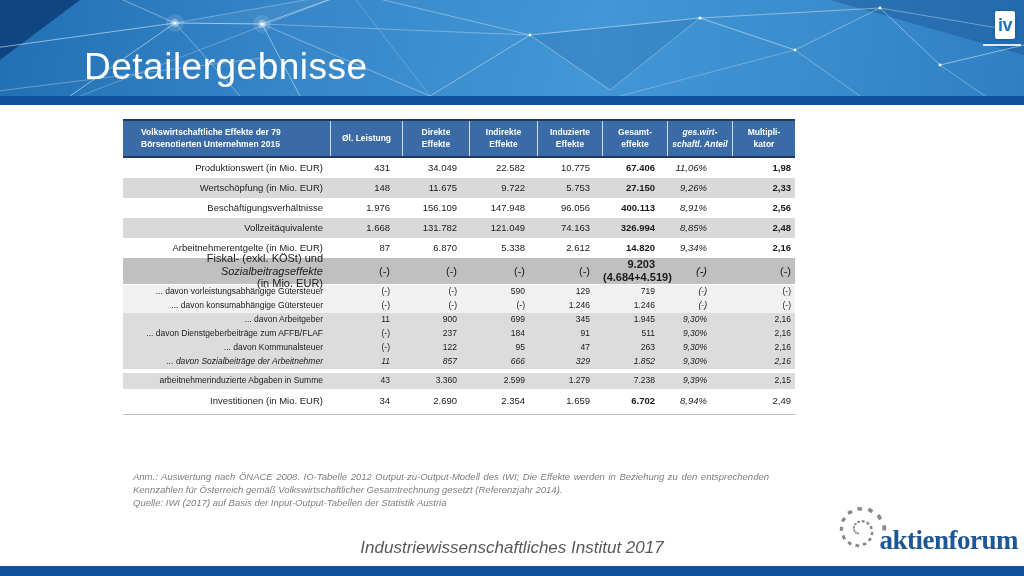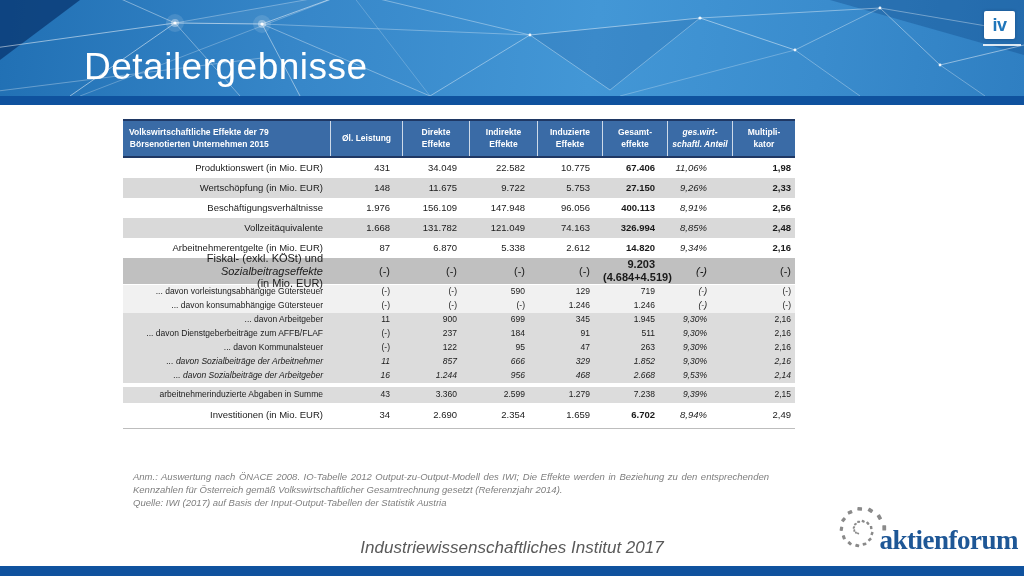--- a/index.html
+++ b/index.html
@@ -14,21 +14,21 @@
     position:absolute; top:0; left:0; width:1024px; height:96px;
     background: linear-gradient(97deg,#2170b4 0%, #3787c9 30%, #4397d6 58%, #3a8ccd 80%, #2f7fc2 100%);
   }
   .band svg { position:absolute; top:0; left:0; width:1024px; height:96px; }
   .slide-title {
     position:absolute; left:84px; top:46px; z-index:3;
     color:#ffffff; font-size:37px; font-weight:normal; letter-spacing:0.5px;
   }
   .iv-badge {
     position:absolute; top:11px; right:9px; z-index:3;
-    width:31px; height:28px; background:#ffffff; border-radius:2px;
+    width:20px; height:28px; background:#ffffff; border-radius:2px;
     display:flex; align-items:center; justify-content:center;
     color:#2076ba; font-weight:bold; font-size:18px; letter-spacing:-0.5px;
     box-shadow:0 0 3px rgba(0,30,70,.35);
   }
   .header-bar { position:absolute; top:96px; left:0; width:1024px; height:9px; background:#0f529e; z-index:2; }
   .bottom-bar { position:absolute; bottom:0; left:0; width:1024px; height:10px; background:#0f529e; }
 
   
   .etable {
     position:absolute; left:123px; top:119px; width:672px;
@@ -38,21 +38,21 @@
   .thead {
     display:flex; background:#3a6ba6; border-bottom:2px solid #1f3864;
     color:#ffffff; height:37px;
   }
   .th {
     display:flex; flex-direction:column; justify-content:center;
     text-align:center; font-weight:bold; font-size:8.5px; line-height:1.35;
     white-space:pre-line; border-right:1px solid rgba(255,255,255,.75); height:100%;
   }
   .th:last-child { border-right:none; }
-  .th.c0 { text-align:right; padding-left:6px; align-items:flex-start; }
+  .th.c0 { text-align:left; padding-left:18px; align-items:flex-start; }
   .th.it { font-style:italic; }
   .trow { display:flex; align-items:center; }
   .cell { line-height:1.15; }
   .c0 { width:208px; text-align:right; padding-right:8px; }
   .c1 { width:72px; } .c2 { width:67px; } .c3 { width:68px; }
   .c4 { width:65px; } .c5 { width:65px; } .c6 { width:65px; } .c7 { width:62px; }
   .num { text-align:right; padding-right:13px; }
   .num.c6 { padding-right:26px; }
   .num.c7 { padding-right:4px; }
   .pct { font-style:italic; }
@@ -289,30 +289,20 @@
         <div class="trow h-sub bg-light it">
           <div class="cell c0 label">... davon Sozialbeiträge der Arbeitnehmer</div>
           <div class="cell num c1">11</div>
           <div class="cell num c2">857</div>
           <div class="cell num c3">666</div>
           <div class="cell num c4">329</div>
           <div class="cell num c5">1.852</div>
           <div class="cell num c6 pct">9,30%</div>
           <div class="cell num c7">2,16</div>
         </div>
-        <div class="trow h-sub bg-light it">
-          <div class="cell c0 label">... davon Sozialbeiträge der Arbeitgeber</div>
-          <div class="cell num c1">16</div>
-          <div class="cell num c2">1.244</div>
-          <div class="cell num c3">956</div>
-          <div class="cell num c4">468</div>
-          <div class="cell num c5">2.668</div>
-          <div class="cell num c6 pct">9,53%</div>
-          <div class="cell num c7">2,14</div>
-        </div>
         <div class="trow h-summe bg-light">
           <div class="cell c0 label">arbeitnehmerinduzierte Abgaben in Summe</div>
           <div class="cell num c1">43</div>
           <div class="cell num c2">3.360</div>
           <div class="cell num c3">2.599</div>
           <div class="cell num c4">1.279</div>
           <div class="cell num c5">7.238</div>
           <div class="cell num c6 pct">9,39%</div>
           <div class="cell num c7">2,15</div>
         </div>

